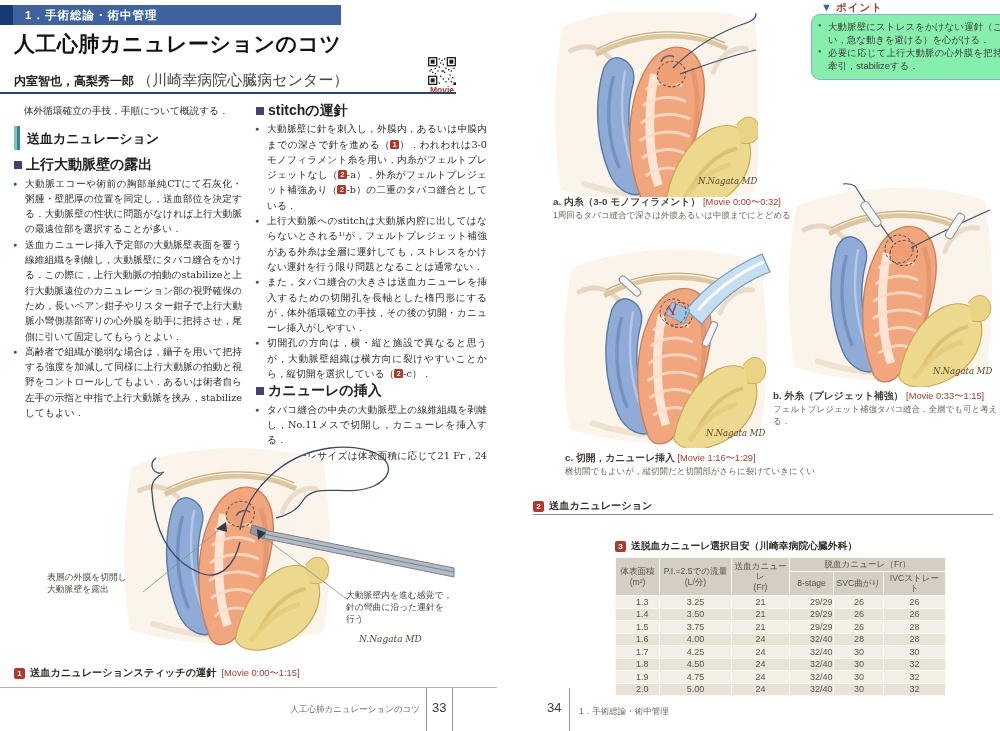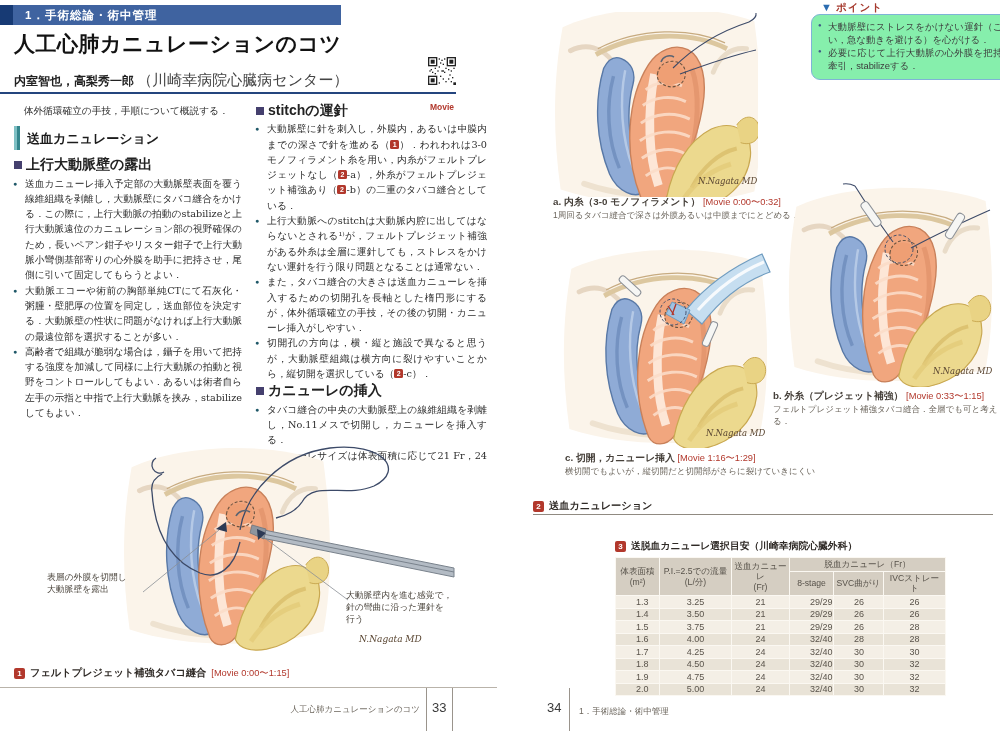--- a/index.html
+++ b/index.html
@@ -12,21 +12,21 @@
   
   .chapbar{position:absolute;left:0;top:5px;width:341px;height:20px;display:flex}
   .chapbar .cap{width:13px;background:#173a74}
   .chapbar .lbl{flex:1;background:#3f63a0;color:#fff;font-family:"Liberation Sans",sans-serif;
     font-weight:bold;font-size:11.5px;line-height:20px;padding-left:12px;letter-spacing:1px}
   .doc-title{position:absolute;left:14px;top:30px;font-family:"Liberation Sans",sans-serif;
     font-weight:bold;font-size:21px;color:#121212;letter-spacing:.5px}
   .authors{position:absolute;left:14px;top:71px;font-family:"Liberation Sans",sans-serif;font-size:12px;color:#222;font-weight:600}
   .authors .aff{font-size:15px;font-weight:normal;color:#444}
   .qr{position:absolute;left:428px;top:57px;width:28px;height:28px}
-  .movie-tag{position:absolute;left:426px;top:102px;width:32px;text-align:center;
+  .movie-tag{position:absolute;left:426px;top:85px;width:32px;text-align:center;
     font-family:"Liberation Sans",sans-serif;font-size:8.5px;font-weight:bold;color:#b2382c}
   .head-rule{position:absolute;left:0;top:92px;width:456px;height:2px;background:#24457e}
 
   
   .col{position:absolute;top:103px;font-size:9.7px;line-height:15.3px;text-align:justify;color:#2b2b2b}
   #col1{left:14px;width:228px}
   #col2{left:256px;width:231px}
   .intro{text-indent:1em;margin-bottom:8px}
   .section-head{display:flex;align-items:center;gap:7px;font-family:"Liberation Sans",sans-serif;
     font-weight:bold;font-size:13px;color:#1c1c1c;margin:6px 0 7px;height:24px}
@@ -184,22 +184,22 @@
       <p class="intro">体外循環確立の手技，手順について概説する．</p>
       <div class="section-head">
         <span class="bar"></span>
         <span>送血カニュレーション</span>
       </div>
       <div class="subhead">
         <span class="sq"></span>
         <span>上行大動脈壁の露出</span>
       </div>
       <ul class="bul">
+          <li>大動脈エコーや術前の胸部単純CTにて石灰化・粥腫・壁肥厚の位置を同定し，送血部位を決定する．大動脈壁の性状に問題がなければ上行大動脈の最遠位部を選択することが多い．</li>
           <li>送血カニューレ挿入予定部の大動脈壁表面を覆う線維組織を剥離し，大動脈壁にタバコ縫合をかける．この際に，上行大動脈の拍動のstabilizeと上行大動脈遠位のカニュレーション部の視野確保のため，長いペアン鉗子やリスター鉗子で上行大動脈小彎側基部寄りの心外膜を助手に把持させ，尾側に引いて固定してもらうとよい．</li>
-          <li>大動脈エコーや術前の胸部単純CTにて石灰化・粥腫・壁肥厚の位置を同定し，送血部位を決定する．大動脈壁の性状に問題がなければ上行大動脈の最遠位部を選択することが多い．</li>
           <li>高齢者で組織が脆弱な場合は，鑷子を用いて把持する強度を加減して同様に上行大動脈の拍動と視野をコントロールしてもよい．あるいは術者自ら左手の示指と中指で上行大動脈を挟み，stabilizeしてもよい．</li>
         </ul>
     </div>
 
     <div class="col" id="col2">
       <div class="subhead" style="margin-top:0">
         <span class="sq"></span>
         <span>stitchの運針</span>
       </div>
       <ul class="bul">
@@ -240,21 +240,21 @@
       <text x="345" y="212" font-style="italic" font-size="9" fill="#5a4632">N.Nagata MD</text>
     </svg>
     <div class="fig-label" style="left:47px;top:572px;width:96px">表層の外膜を切開し
 大動脈壁を露出</div>
     <div class="fig-label" style="left:346px;top:590px;width:118px">大動脈壁内を進む感覚で，
 針の彎曲に沿った運針を
 行う</div>
 
     <div class="figcap" style="left:14px;top:666px">
       <span class="badge">1</span>
-      <span>フェルトプレジェット補強タバコ縫合</span>
+      <span>送血カニュレーションスティッチの運針</span>
       <span class="movie-ref">[Movie 0:00〜1:15]</span>
     </div>
     <div class="rule-fig1"></div>
 
     <div class="ft ft-small" style="position:absolute;top:704px;left:290px;width:130px;text-align:right">人工心肺カニュレーションのコツ</div>
     <div class="vline" style="left:426px"></div>
     <div class="ft ft-page" style="position:absolute;top:700px;left:432px">33</div>
     <div class="vline" style="left:452px"></div>
   </div>
 

